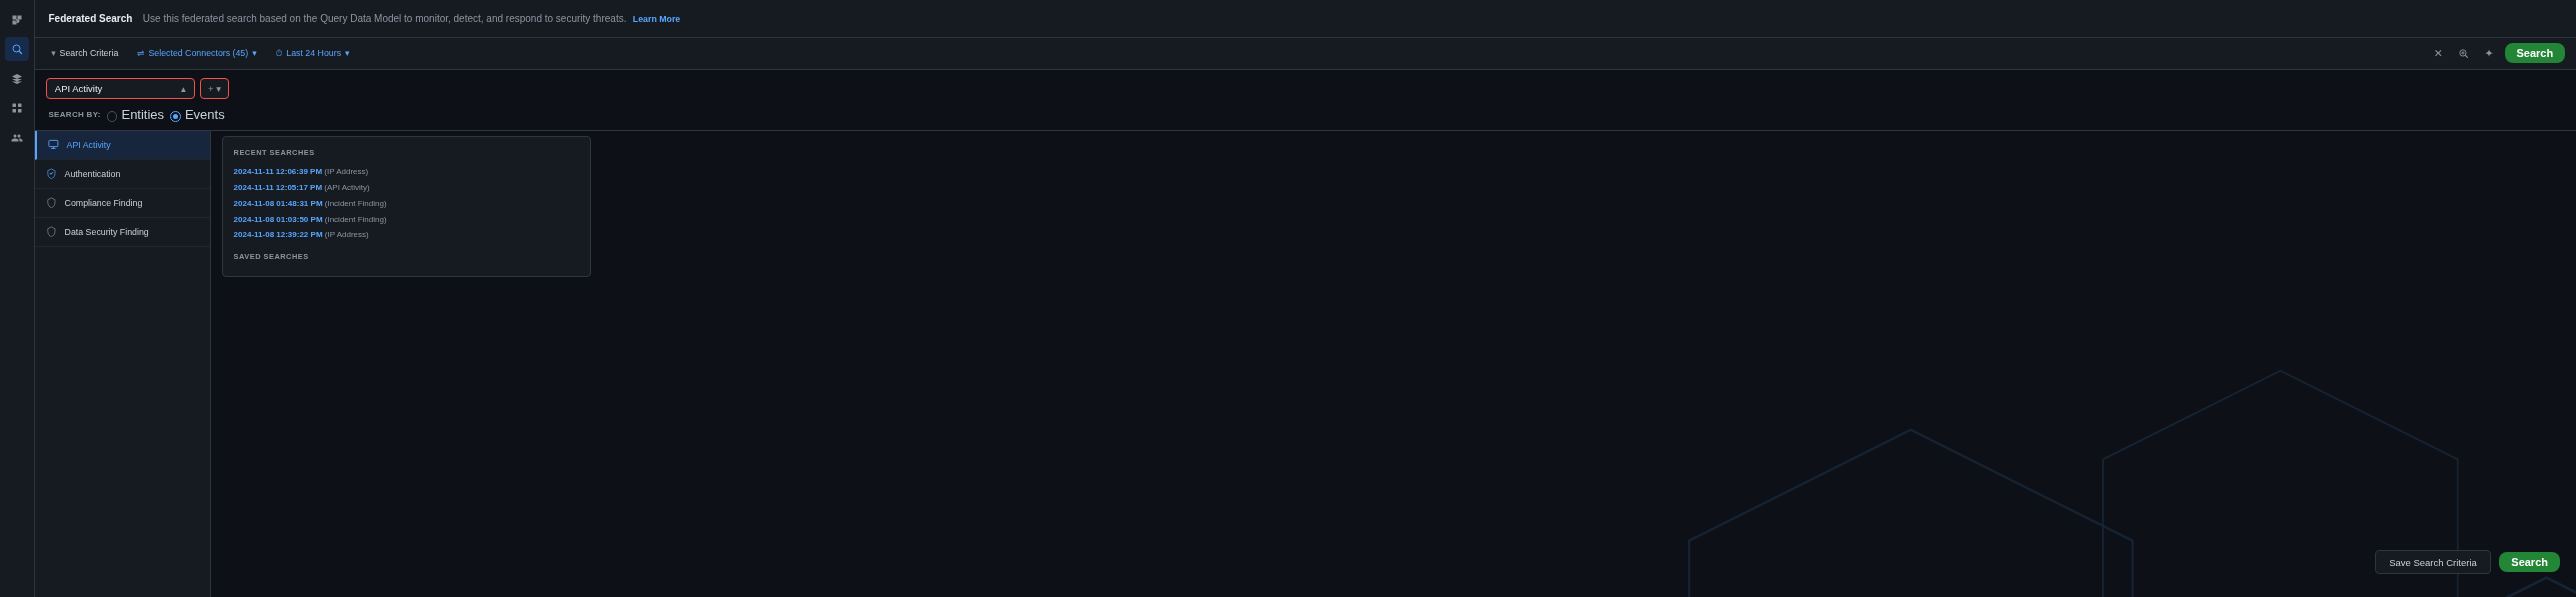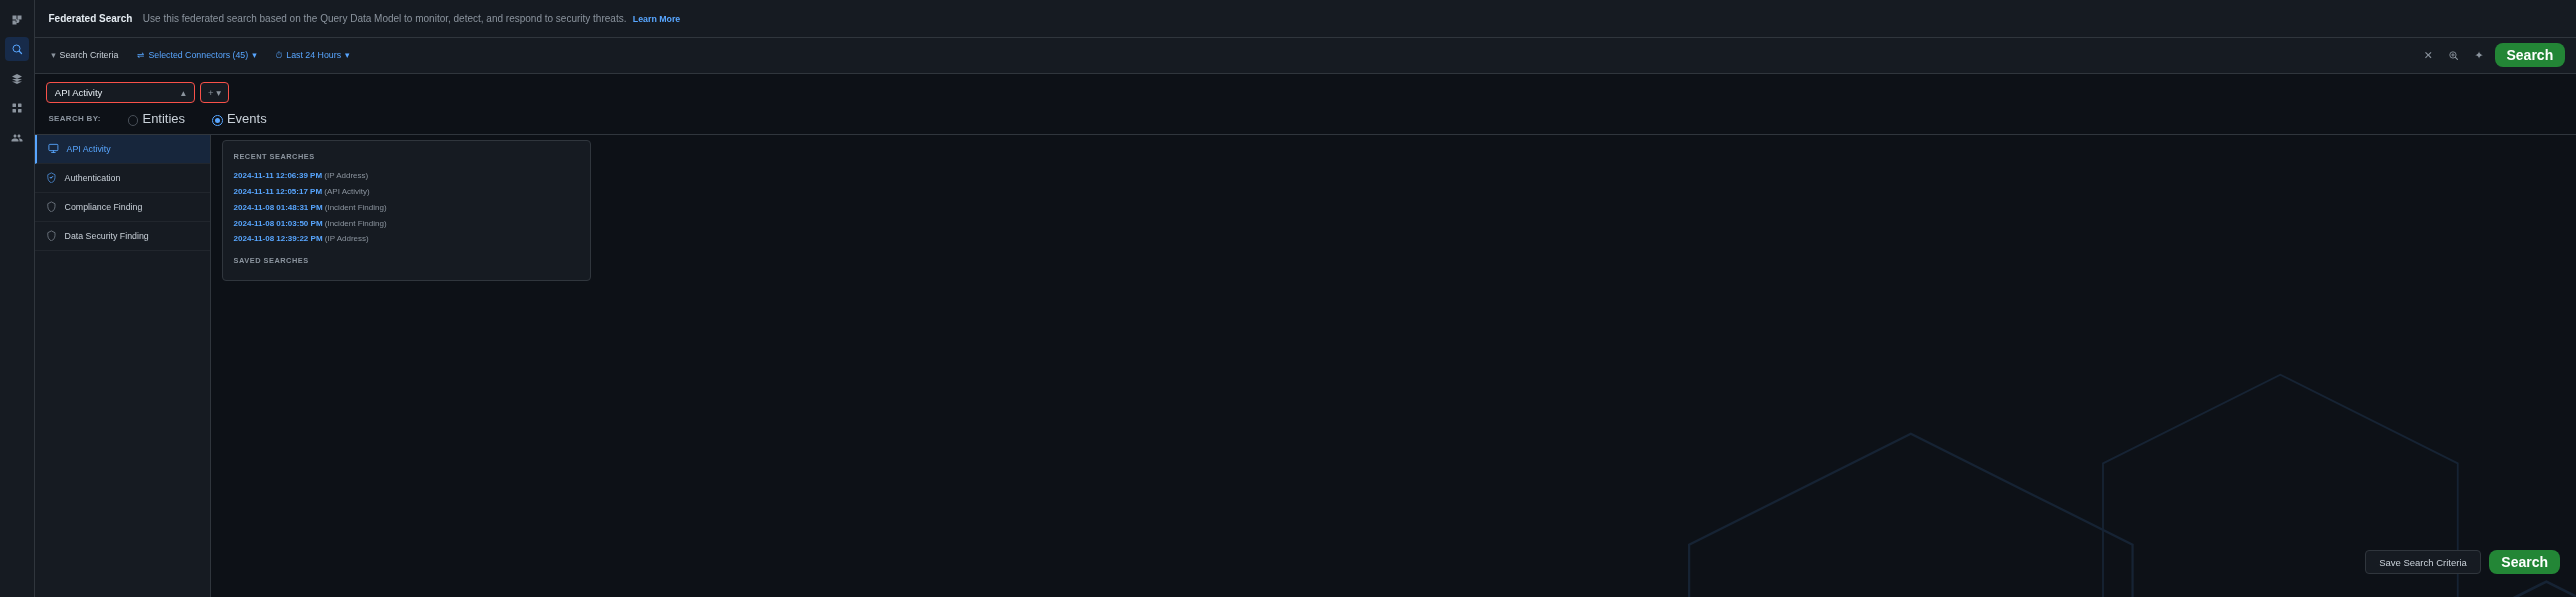--- a/index.html
+++ b/index.html
@@ -148,21 +148,21 @@
       border: none;
     }
 
     .search-btn-primary {
       background: #238636;
       color: #fff;
       border: none;
       padding: 4px 12px;
       border-radius: 8px;
       cursor: pointer;
-      font-size: 14px;
+      font-size: 11px;
       font-weight: 600;
     }
 
     
     .search-panel {
       background: #0d1117;
       padding: 8px 10.8px;
       border-bottom: 0.7px solid #30363d;
     }
     .search-box-row {
@@ -198,21 +198,21 @@
       border-radius: 4px;
       padding: 4px 6.8px;
       cursor: pointer;
       color: #8b949e;
       font-size: 9.5px;
     }
 
     .search-by-row {
       display: flex;
       align-items: center;
-      gap: 27px;
+      gap: 6px;
       padding: 0 2.7px;
     }
     .search-by-label {
       color: #8b949e;
       font-size: 8px;
       font-weight: 600;
       letter-spacing: 0.3px;
       text-transform: uppercase;
     }
     .radio-option {

